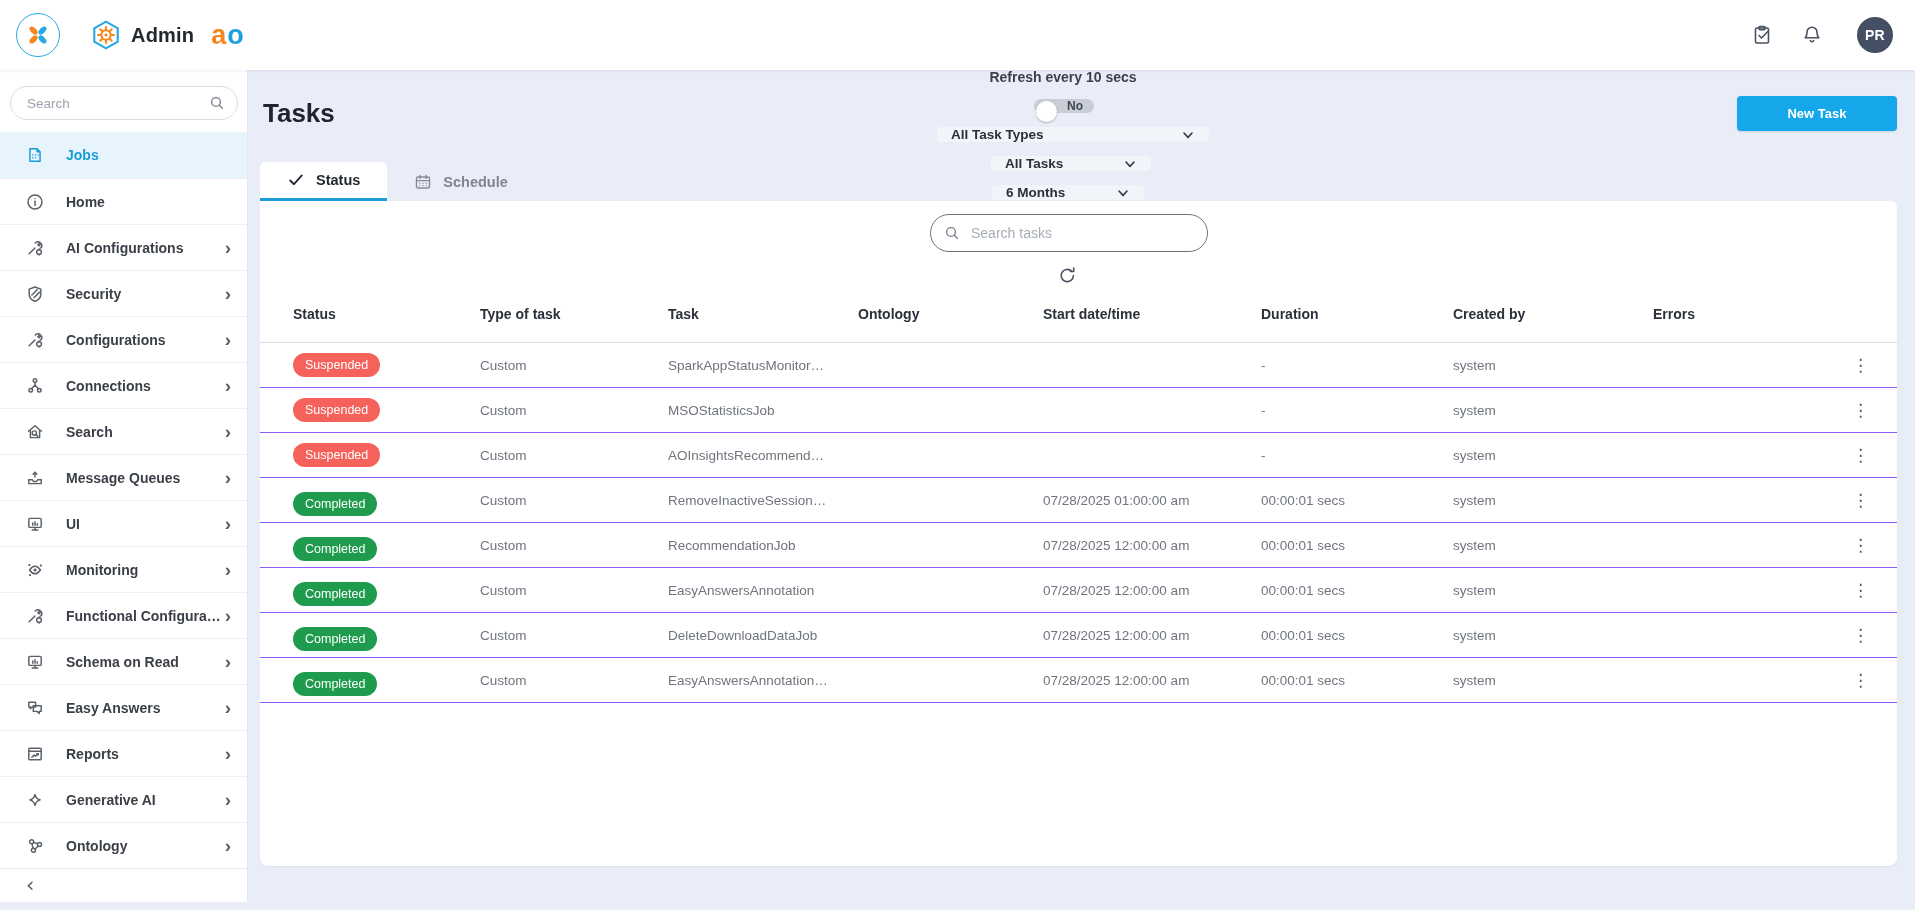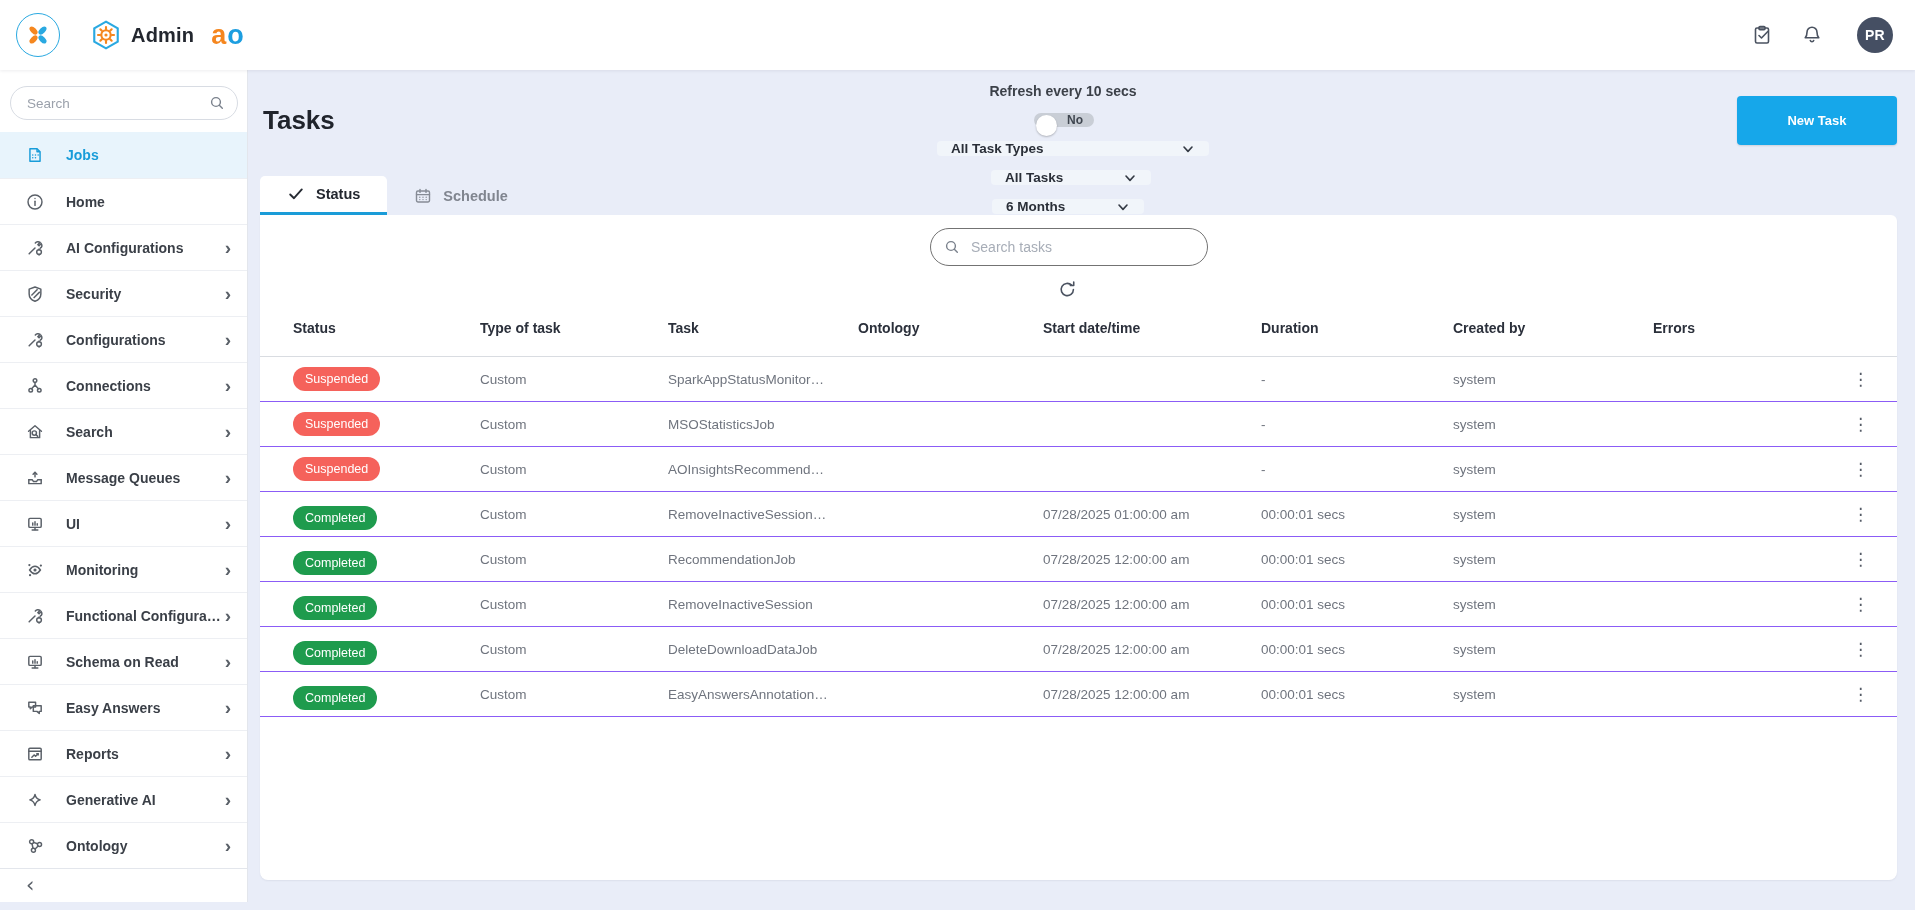--- a/index.html
+++ b/index.html
@@ -48,21 +48,21 @@
   .nav-item.active .lbl, .nav-item.active .icn { color:#189cd9; }
   .collapse-row { height:36px; border-top:1px solid #e3e6ec; display:flex; align-items:center;
                   padding-left:26px; }
   .collapse-btn { background:none; border:none; font-size:21px; color:#5a6068; cursor:pointer;
                   line-height:1; font-family:"DejaVu Sans", sans-serif; }
 
   
   .main { flex:1; padding:0 18px 0 12px; }
   .page-head { display:flex; align-items:center; justify-content:space-between; margin-top:26px; }
   .page-title { font-size:26px; font-weight:700; color:#20242c; margin-left:3px; }
-  .new-task-btn { width:160px; height:49px; background:#16a7ea; color:#fff; border:none;
+  .new-task-btn { width:160px; height:35px; background:#16a7ea; color:#fff; border:none;
                   border-radius:4px; font-size:13px; font-weight:700; cursor:pointer;
                   font-family:"Liberation Sans", sans-serif; box-shadow:0 1px 2px rgba(0,0,0,.12); }
 
   .tabs { display:flex; margin-top:31px; }
   .tab { height:39px; display:flex; align-items:center; gap:11px; padding:0 27px;
          font-size:14.5px; font-weight:700; cursor:pointer; color:#80858f; }
   .tab.active { background:#fff; color:#23272f; border-bottom:3px solid #1a9cd8;
                 border-radius:5px 5px 0 0; }
 
   .card { background:#fff; height:665px; border-radius:0 6px 8px 8px;
@@ -562,21 +562,21 @@
           <span>07/28/2025 12:00:00 am</span>
           <span>00:00:01 secs</span>
           <span>system</span>
           <span></span>
           <button class="kebab">⋮</button>
         </div>
 
         <div class="trow">
           <span><span class="badge" data-variant="completed">Completed</span></span>
           <span>Custom</span>
-          <span>RemoveInactiveSession</span>
+          <span>EasyAnswersAnnotation</span>
           <span></span>
           <span>07/28/2025 12:00:00 am</span>
           <span>00:00:01 secs</span>
           <span>system</span>
           <span></span>
           <button class="kebab">⋮</button>
         </div>
 
         <div class="trow">
           <span><span class="badge" data-variant="completed">Completed</span></span>

